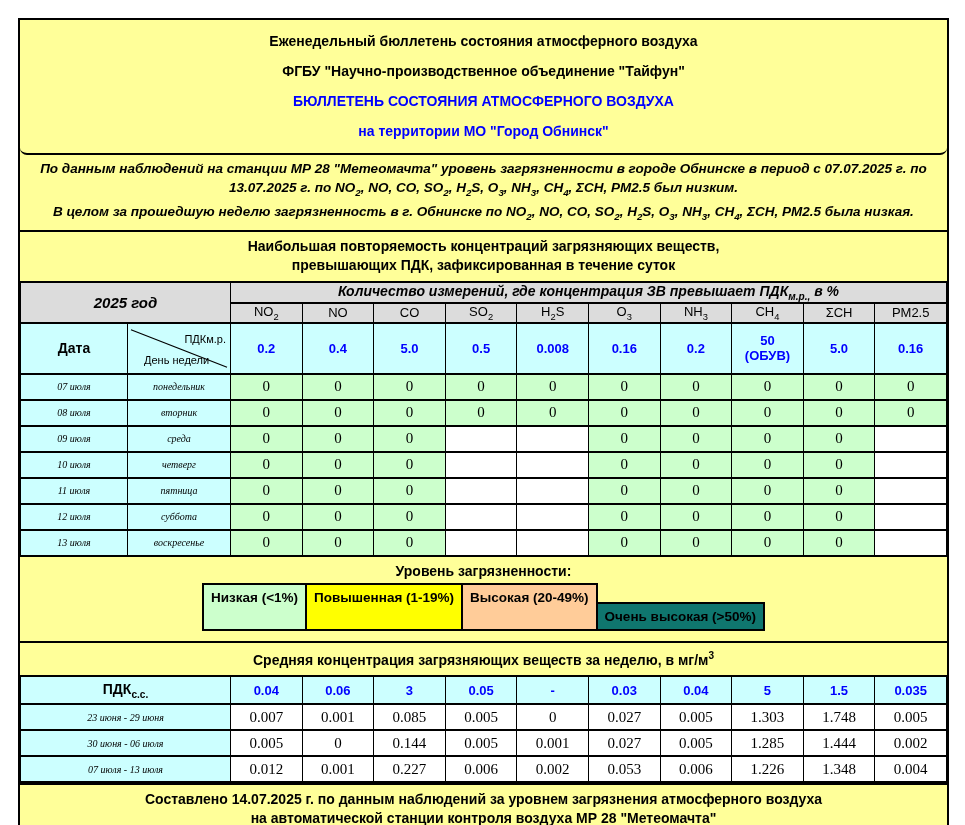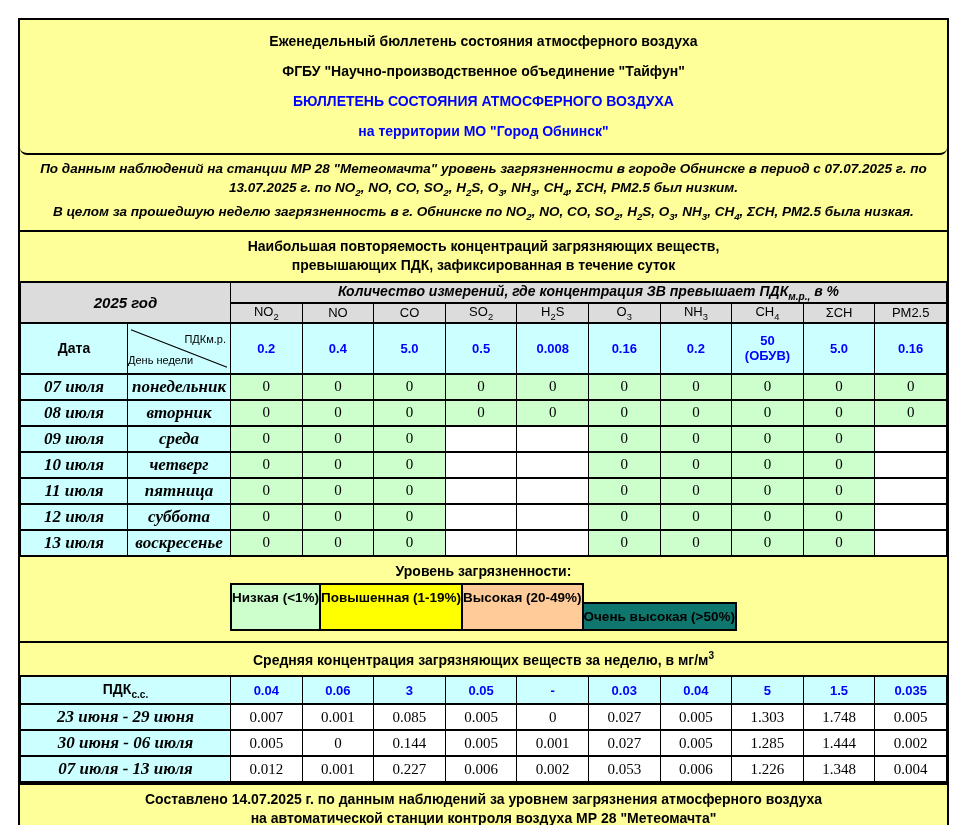--- a/index.html
+++ b/index.html
@@ -29,32 +29,32 @@
        padding:0 2px; overflow:hidden; }
   .main { border-top:2px solid #000; }
   .year    { background:#dcdcdc; font-weight:bold; font-style:italic; font-size:15px; }
   .mtitle  { background:#dcdcdc; font-weight:bold; font-style:italic; font-size:14px; height:20px; }
   .chem    { background:#dcdcdc; font-size:13px; height:16px; font-weight:normal; }
   .r-pdk td { background:#ccffff; height:51px; }
   .datehdr { font-weight:bold; font-size:14px; color:#000; }
   .diag    { position:relative; padding:0; }
   .diag svg { position:absolute; left:0; top:0; width:100%; height:100%; }
   .diag .lab-top    { position:absolute; right:4px; top:9px;  font-size:11px; }
-  .diag .lab-bottom { position:absolute; left:0;  bottom:7px; font-size:11px; }
+  .diag .lab-bottom { position:absolute; left:16px;  bottom:7px; font-size:11px; }
   .pdkval { color:#0000ff; font-weight:bold; font-size:13px; white-space:pre-line; line-height:15px; }
   .date, .day, .period { background:#ccffff; font-family:"Liberation Serif", serif;
-                         font-style:italic; font-weight:bold; font-size:17px; }
+                         font-style:italic; font-weight:normal; font-size:10px; }
   .val { background:#ccffcc; font-family:"Liberation Serif", serif; font-size:15px; height:26px; color:#000; }
   .val.blank { background:#ffffff; }
 
   
   .legend-block { padding:5px 0 0; height:84px; }
   .legend-title { text-align:center; font-weight:bold; font-size:14px; line-height:18px; }
   .legend-row { display:flex; justify-content:center; margin-top:3px; }
-  .legend-item { border:2px solid #000; font-weight:bold; font-size:13.5px; padding:5px 0; }
+  .legend-item { border:2px solid #000; font-weight:bold; font-size:13.5px; padding:5px 7px; }
   .legend-item + .legend-item { margin-left:-2px; }
 
   
   .avg-title { border-top:2px solid #000; text-align:center; font-weight:bold; font-size:14px;
                padding:7px 0 8px; }
   .avg .label { background:#ccffff; font-weight:bold; font-size:14px; height:28px; }
   .avg .pdkval { height:28px; background:#ccffff; }
   .avg .period { height:26px; }
   .avg .val { background:#ffffff; }
 

